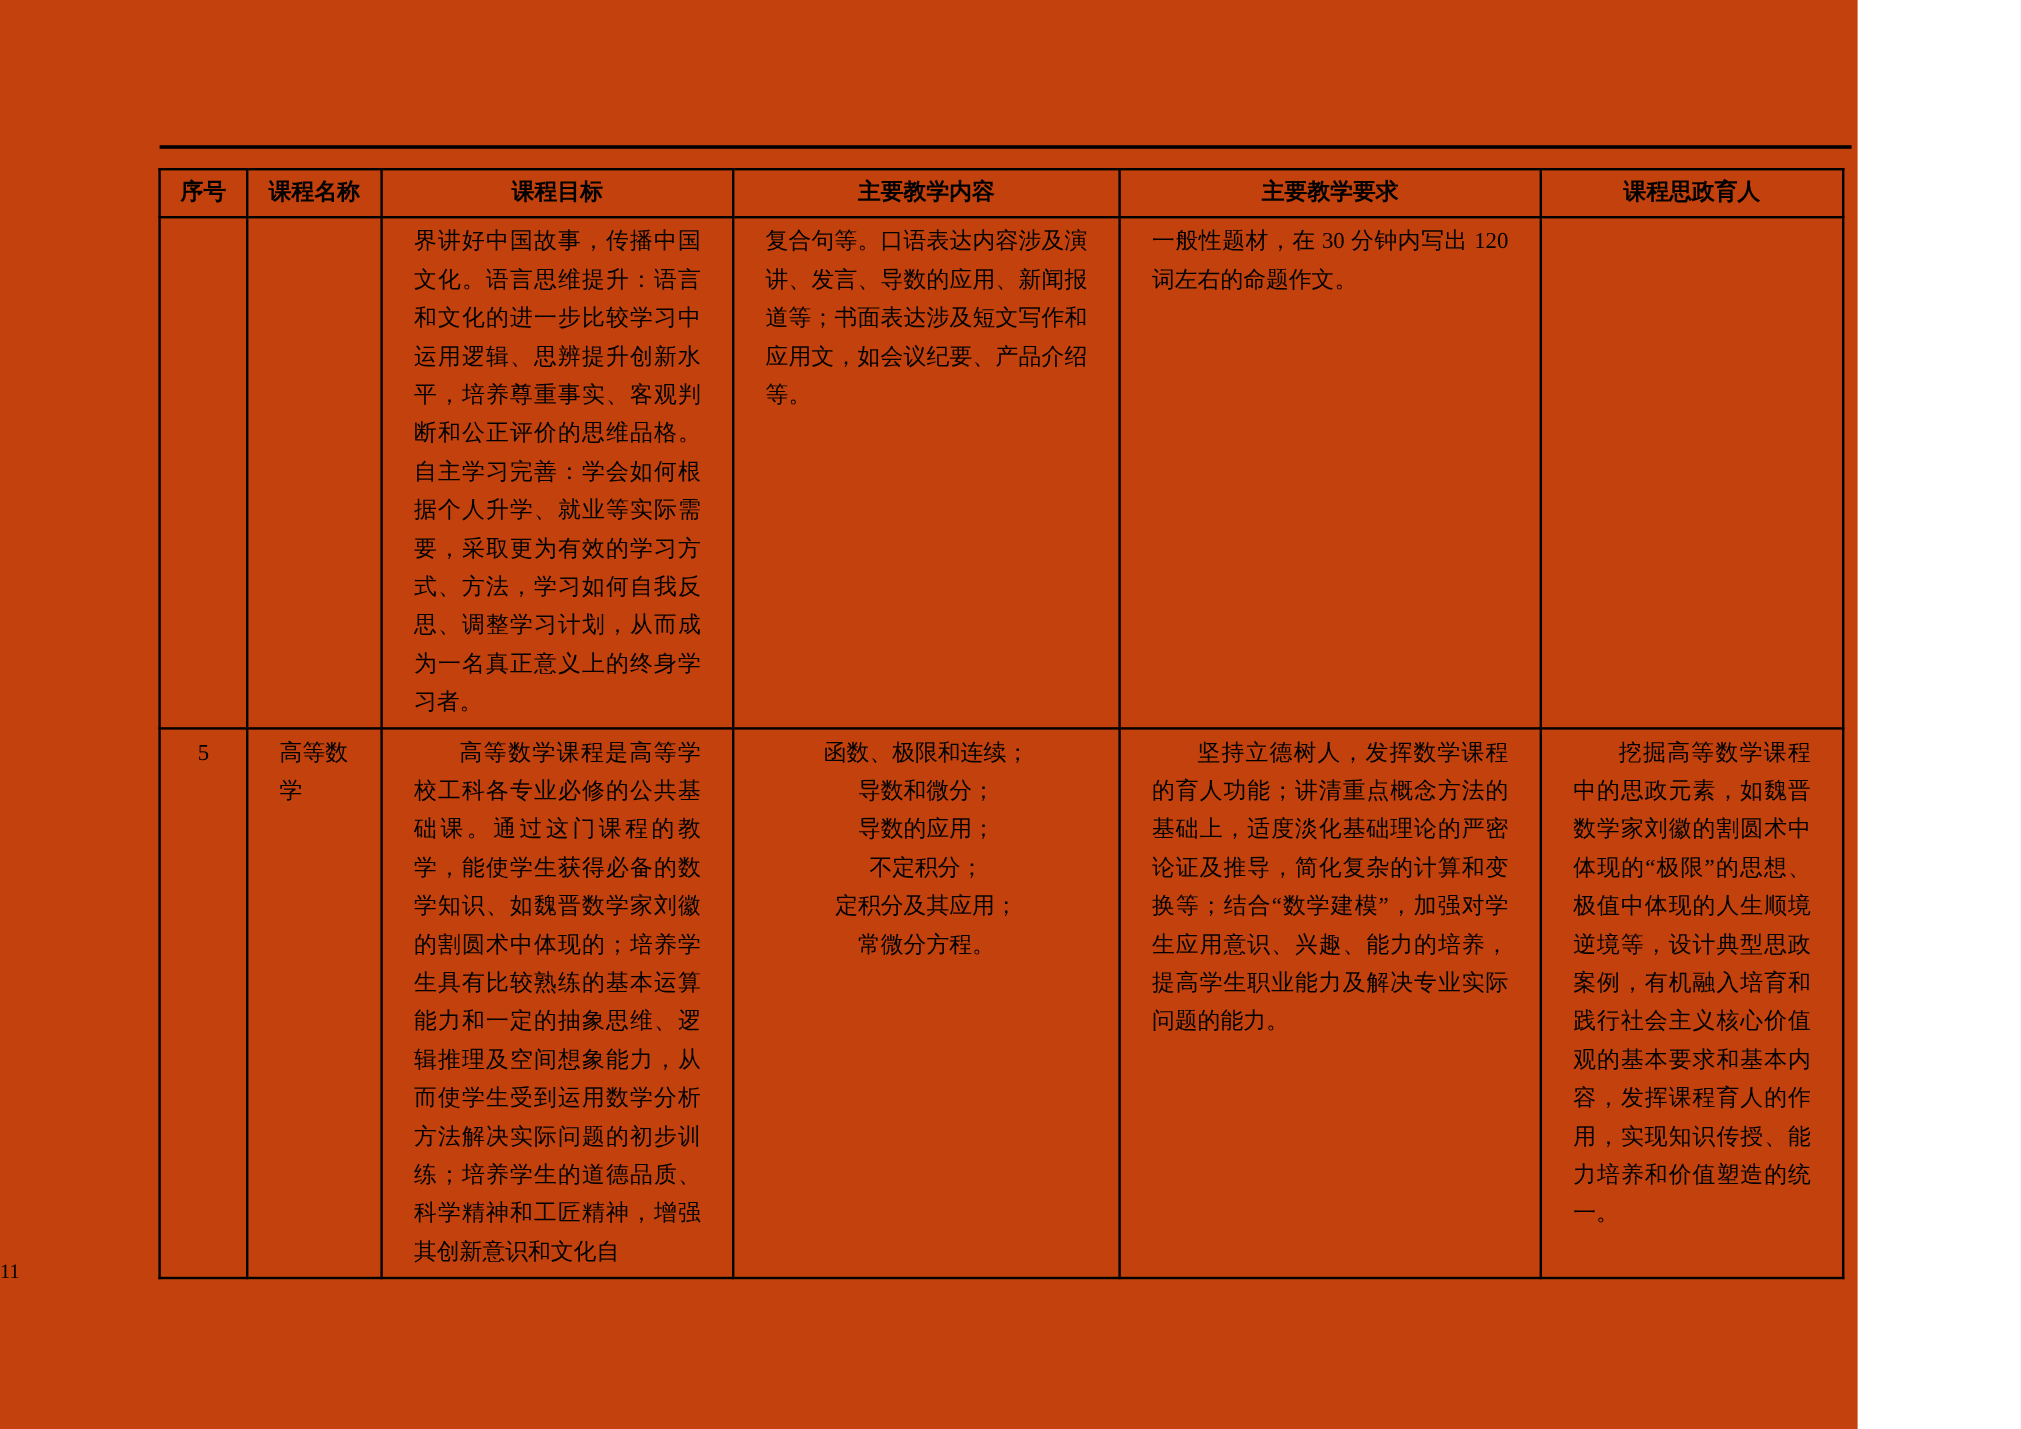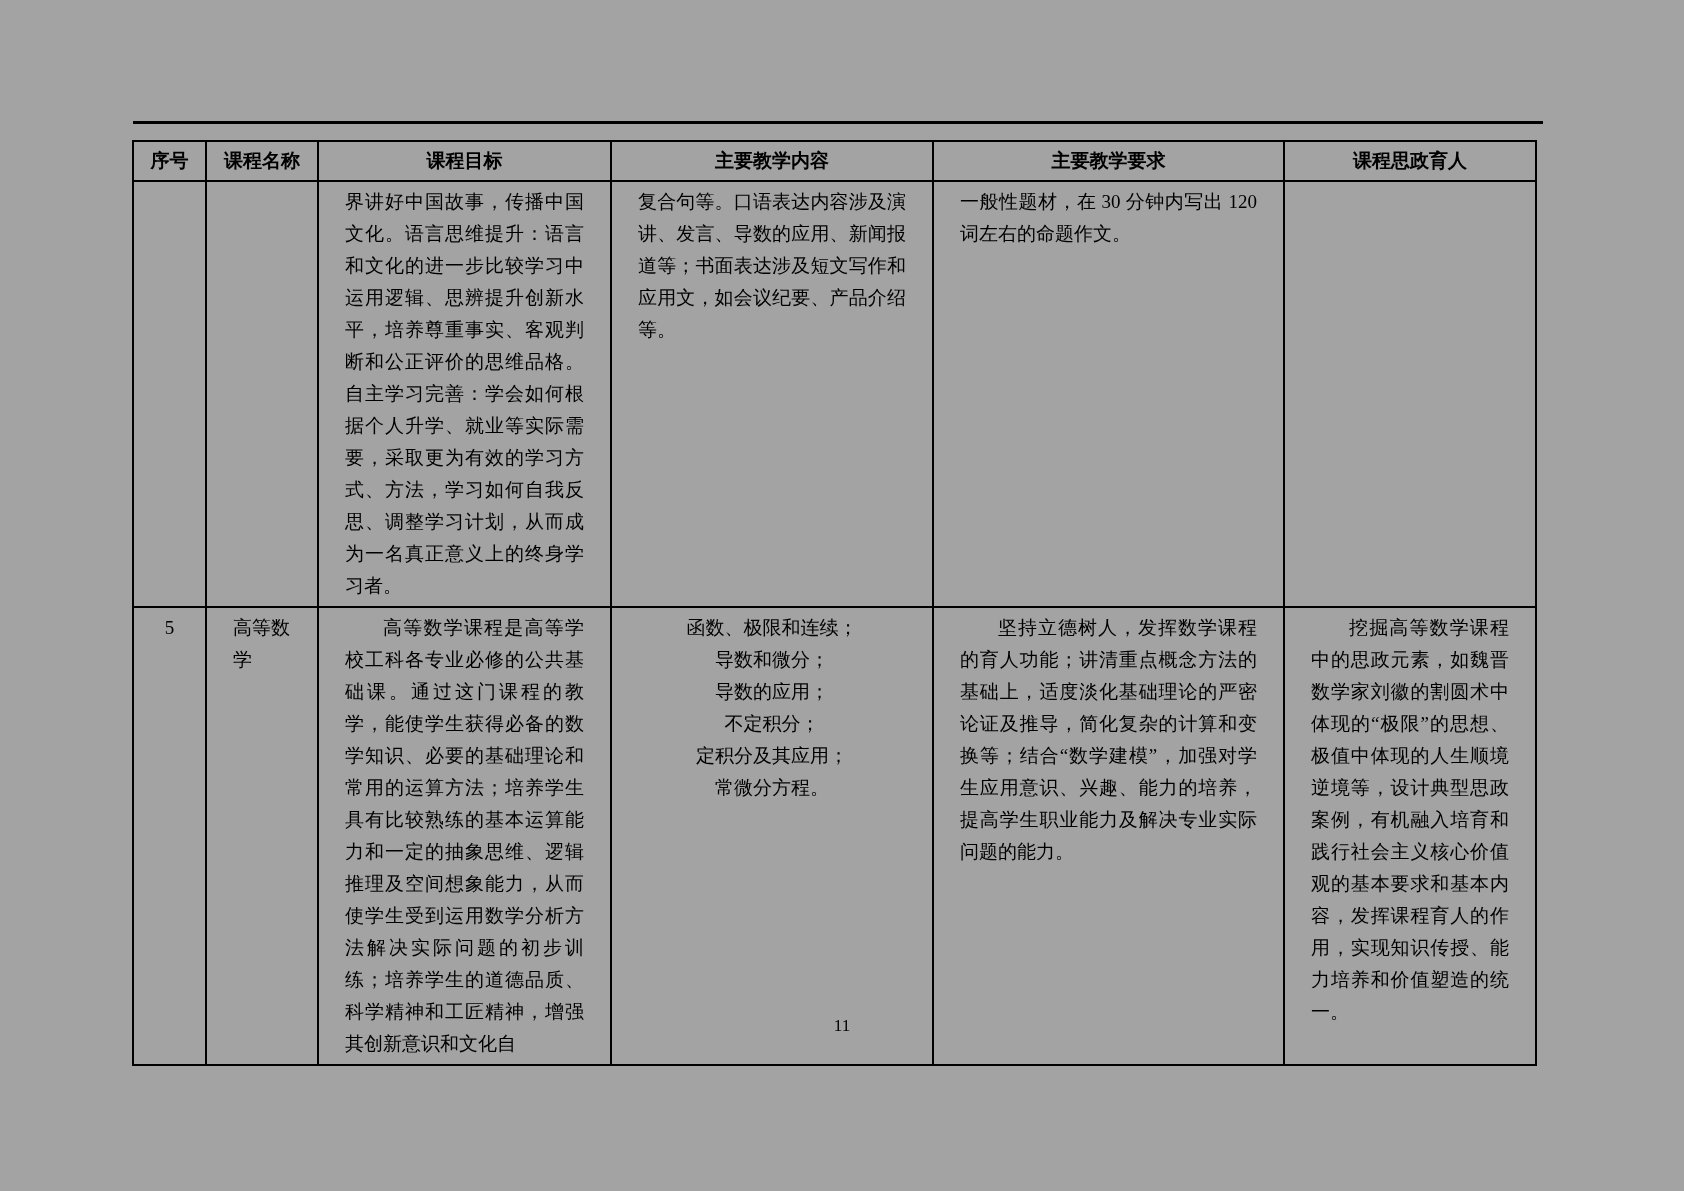--- a/index.html
+++ b/index.html
@@ -2,23 +2,23 @@
 <html><head>
 <meta charset="utf-8">
 <style>
   html, body {
     margin: 0;
     padding: 0;
     background: #ffffff;
   }
   .page {
     position: relative;
-    width: 1684px;
+    width: 1548px;
     height: 1191px;
-    background: #a3a3a3;
+    background: #c2410c;
     overflow: hidden;
     font-family: "Liberation Serif", "DejaVu Serif", serif;
     color: #000000;
   }
   .rule {
     position: absolute;
     left: 133px;
     top: 121px;
     width: 1410px;
     height: 3px;
@@ -58,23 +58,23 @@
   td.list {
     white-space: pre-line;
     text-align: center;
     line-height: 26px;
     padding-left: 58px;
   }
   td.ideo { padding-top: 16px; margin-top: 12px; }
   .page-number {
     position: absolute;
     left: 0;
-    top: 1014px;
+    top: 1048px;
     width: 1684px;
-    text-align: center;
+    text-align: left;
     font-size: 17px;
     line-height: 24px;
   }
 </style>
 </head>
 <body>
 
 <div class="page">
 
   <div class="rule"></div>
@@ -103,21 +103,21 @@
         <td class="ctr"></td>
         <td></td>
         <td class="jt">界讲好中国故事，传播中国文化。语言思维提升：语言和文化的进一步比较学习中运用逻辑、思辨提升创新水平，培养尊重事实、客观判断和公正评价的思维品格。自主学习完善：学会如何根据个人升学、就业等实际需要，采取更为有效的学习方式、方法，学习如何自我反思、调整学习计划，从而成为一名真正意义上的终身学习者。</td>
         <td class="jt">复合句等。口语表达内容涉及演讲、发言、导数的应用、新闻报道等；书面表达涉及短文写作和应用文，如会议纪要、产品介绍等。</td>
         <td class="jt">一般性题材，在 30 分钟内写出 120 词左右的命题作文。</td>
         <td></td>
       </tr>
       <tr class="row-main">
         <td class="ctr">5</td>
         <td>高等数学</td>
-        <td class="jt ind">高等数学课程是高等学校工科各专业必修的公共基础课。通过这门课程的教学，能使学生获得必备的数学知识、必要的基础理论和常用的运算方法；培养学生具有比较熟练的基本运算能力和一定的抽象思维、逻辑推理及空间想象能力，从而使学生受到运用数学分析方法解决实际问题的初步训练；培养学生的道德品质、科学精神和工匠精神，增强其创新意识和文化自</td>
+        <td class="jt ind">高等数学课程是高等学校工科各专业必修的公共基础课。通过这门课程的教学，能使学生获得必备的数学知识、如魏晋数学家刘徽的割圆术中体现的；培养学生具有比较熟练的基本运算能力和一定的抽象思维、逻辑推理及空间想象能力，从而使学生受到运用数学分析方法解决实际问题的初步训练；培养学生的道德品质、科学精神和工匠精神，增强其创新意识和文化自</td>
         <td class="list mid">函数、极限和连续；
 导数和微分；
 导数的应用；
 不定积分；
 定积分及其应用；
 常微分方程。</td>
         <td class="jt ind mid">坚持立德树人，发挥数学课程的育人功能；讲清重点概念方法的基础上，适度淡化基础理论的严密论证及推导，简化复杂的计算和变换等；结合“数学建模”，加强对学生应用意识、兴趣、能力的培养，提高学生职业能力及解决专业实际问题的能力。</td>
         <td class="jt ind ideo">挖掘高等数学课程中的思政元素，如魏晋数学家刘徽的割圆术中体现的“极限”的思想、极值中体现的人生顺境逆境等，设计典型思政案例，有机融入培育和践行社会主义核心价值观的基本要求和基本内容，发挥课程育人的作用，实现知识传授、能力培养和价值塑造的统一。</td>
       </tr>
     </tbody>

